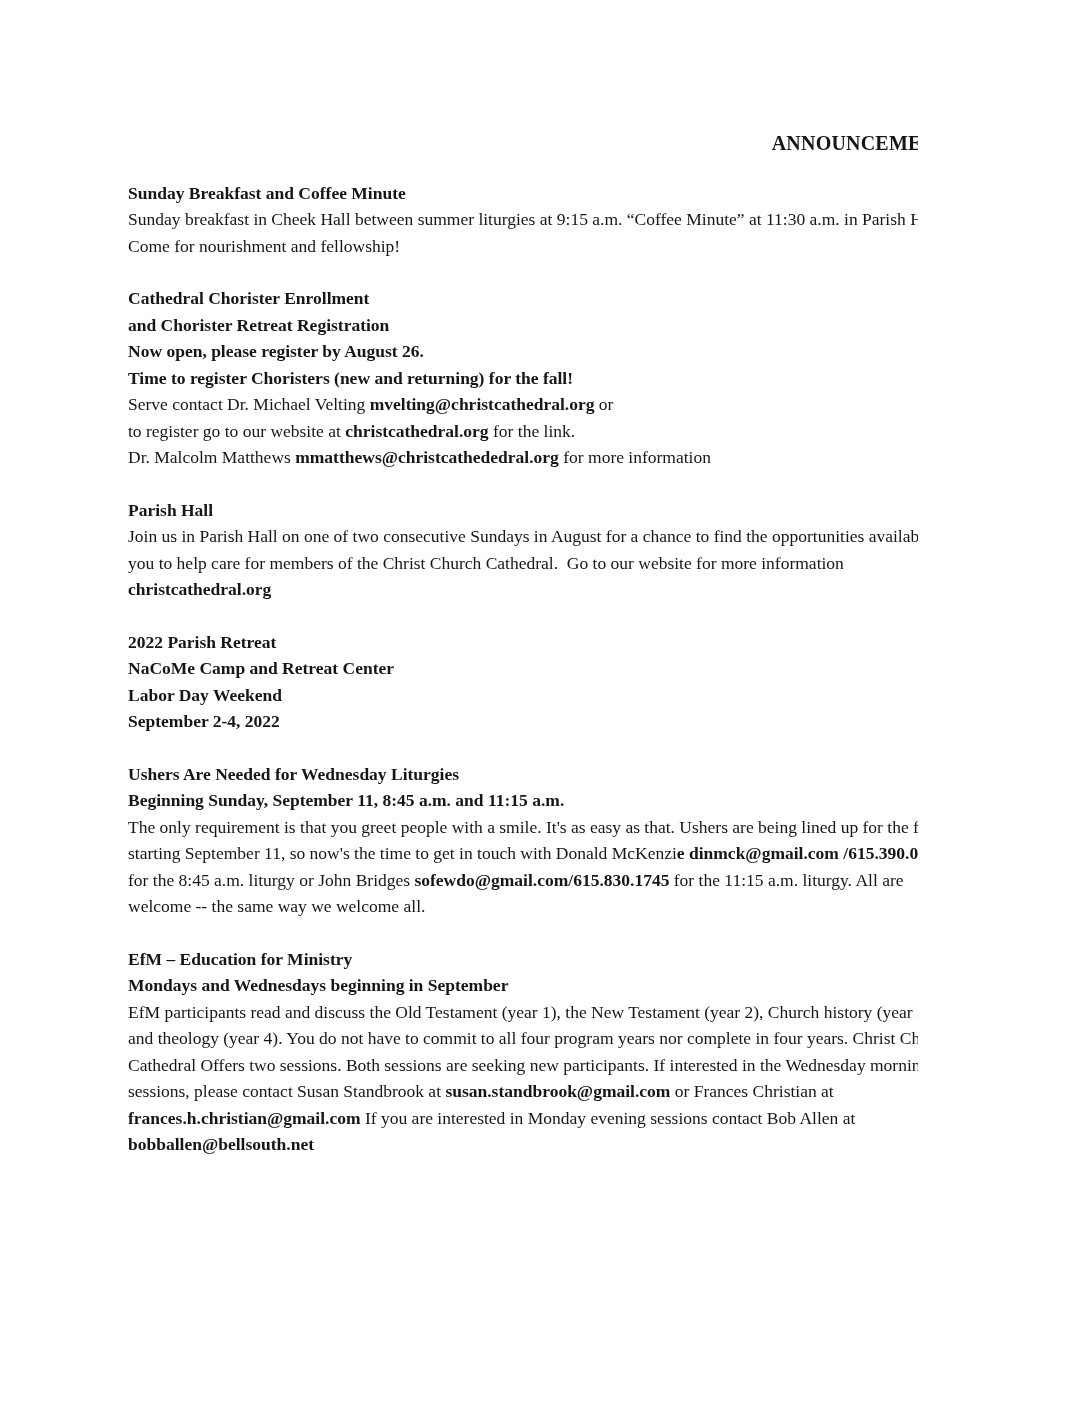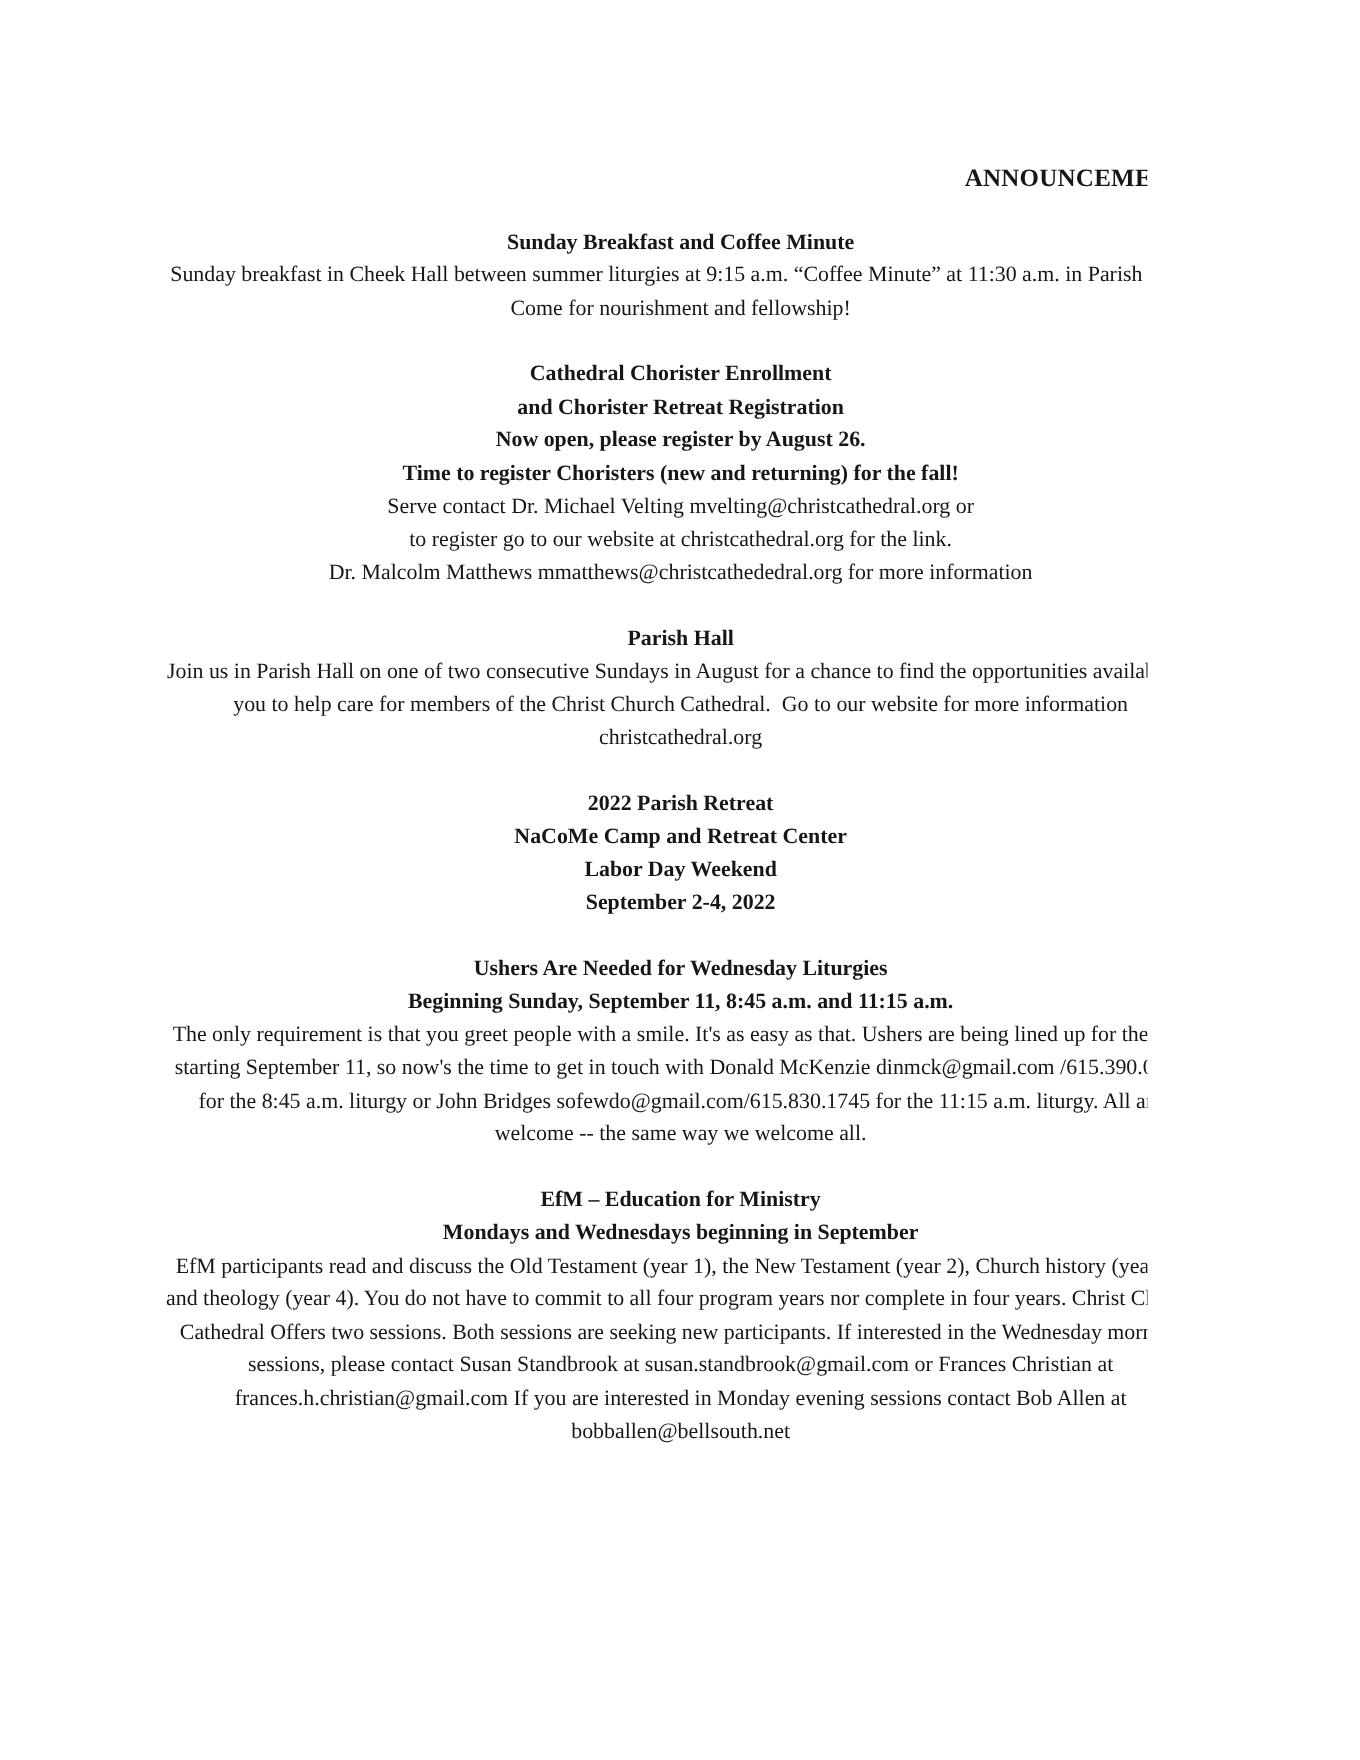--- a/index.html
+++ b/index.html
@@ -25,33 +25,33 @@
     width: 833px;
   }
   .doc-title {
     font-size: 20px;
     font-weight: bold;
     line-height: 26.5px;
     text-align: right;
     letter-spacing: 0.2px;
     margin-bottom: 23px;
   }
-  section { margin-bottom: 26px; text-align: center; }
+  section { margin-bottom: 26px; }
   section:last-child { margin-bottom: 16px; }
   h2 {
     font-size: 17.5px;
     font-weight: bold;
     line-height: 26.5px;
   }
   p {
     font-size: 17.5px;
     line-height: 26.5px;
     white-space: pre-wrap;
   }
-  .b { font-weight: normal; }
+  .b { font-weight: bold; }
 </style>
 </head>
 <body>
 
 <div class="page">
   <div class="content">
     <header class="doc-title">ANNOUNCEMENTS</header>
     <div id="sections">
         <section>
           <h2>Sunday Breakfast and Coffee Minute</h2>

